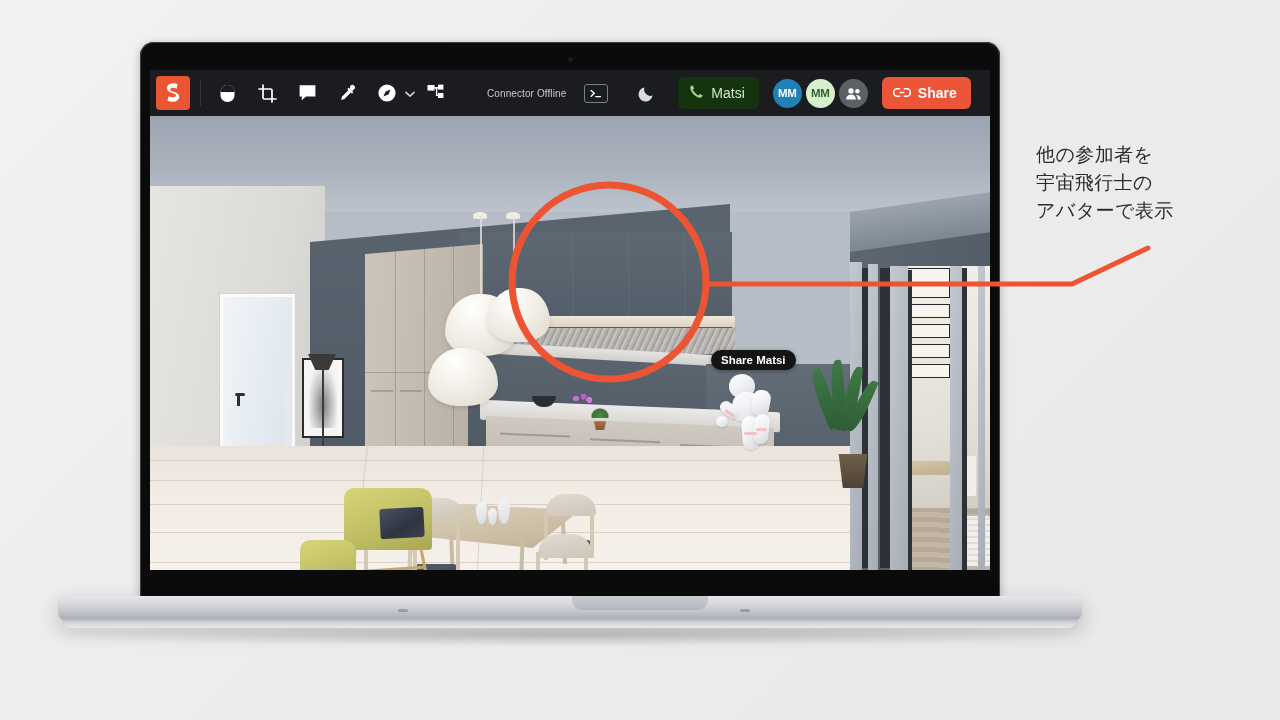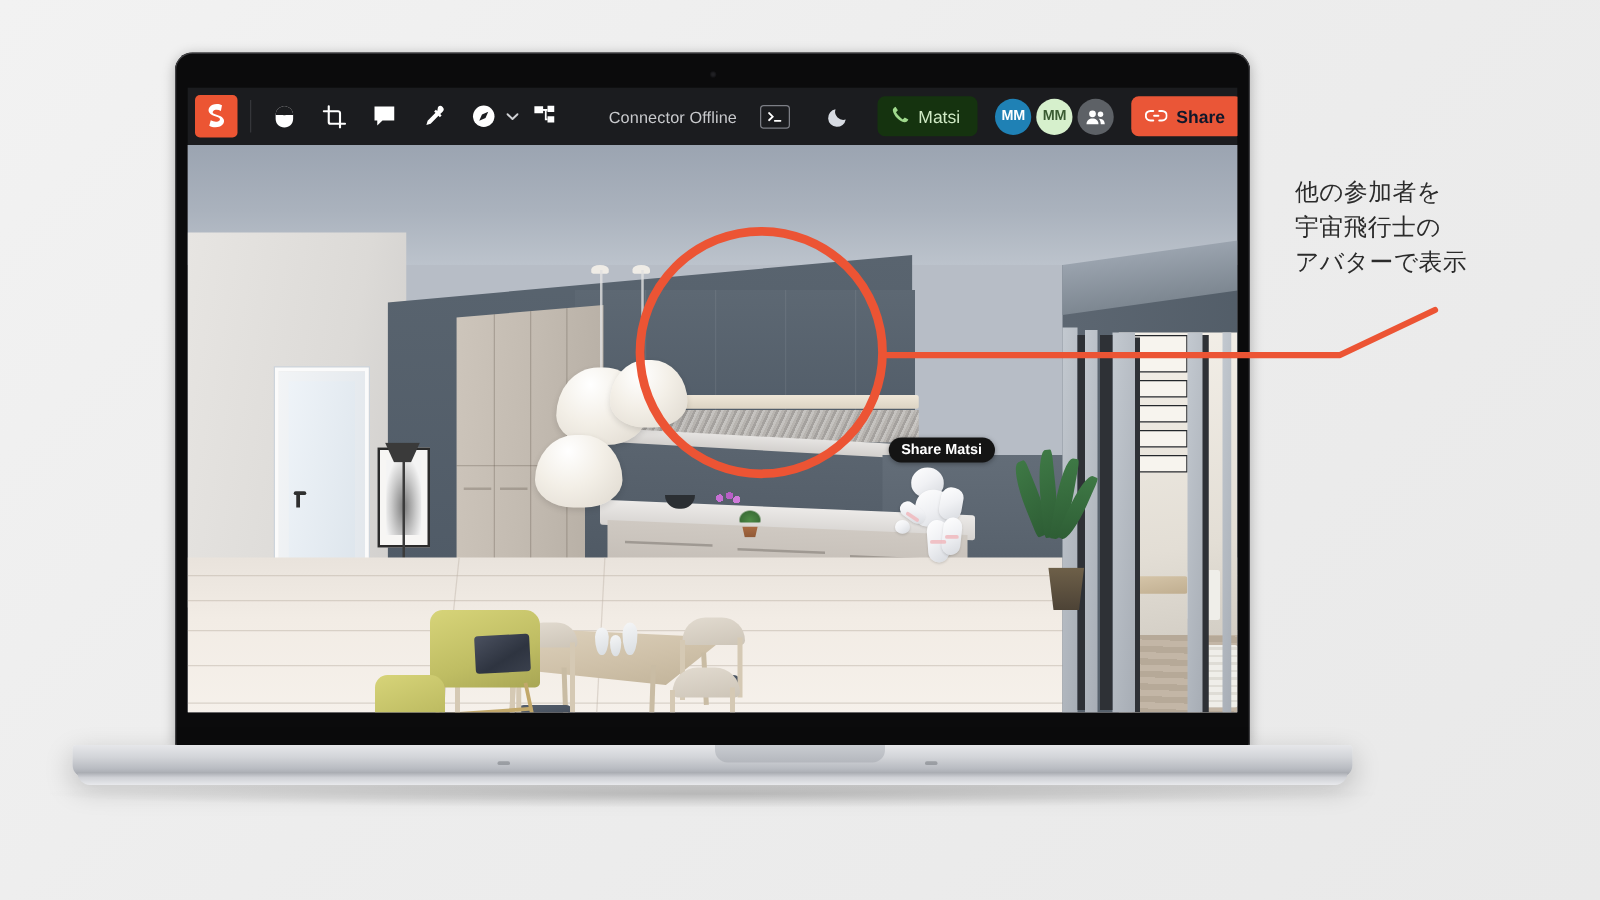--- a/index.html
+++ b/index.html
@@ -93,21 +93,21 @@
   .tb-btn {
     width: 34px; height: 34px; border-radius: 4px;
     display: flex; align-items: center; justify-content: center;
     flex: 0 0 auto; margin: 0 3px;
   }
   .tb-btn svg { display: block; }
   .tb-dd { display: flex; align-items: center; flex: 0 0 auto; }
   .chev { margin-left: -2px; margin-right: 2px; }
 
   .conn-status {
-    color: #c8c9cc; font-size: 13px; margin-left: 30px; margin-right: 18px;
+    color: #c8c9cc; font-size: 10px; margin-left: 30px; margin-right: 18px;
     white-space: nowrap; flex: 0 0 auto; letter-spacing: .1px;
   }
   .term-btn {
     width: 24px; height: 19px; border: 1.5px solid #7c7e85; border-radius: 3px;
     display: flex; align-items: center; justify-content: center; flex: 0 0 auto;
   }
   .moon-btn { margin-left: 22px; margin-right: 14px; }
 
   .join-btn {
     background: #15330f; color: #cfe9c4; border-radius: 6px;
@@ -115,21 +115,21 @@
     display: flex; align-items: center; gap: 7px;
     font-size: 14px; flex: 0 0 auto;
   }
   .avatars { display: flex; align-items: center; margin-left: 14px; gap: 4px; flex: 0 0 auto; }
   .avatar {
     width: 29px; height: 29px; border-radius: 50%;
     display: flex; align-items: center; justify-content: center;
     font-size: 11.5px; font-weight: bold; letter-spacing: -.2px;
   }
   .share-btn {
-    background: #ea5637; color: #0f172a; border-radius: 6px;
+    background: #ea5637; color: #ffffff; border-radius: 6px;
     height: 32px; padding: 0 14px 0 11px; margin-left: 14px;
     display: flex; align-items: center; gap: 7px;
     font-size: 14px; font-weight: bold; flex: 0 0 auto;
   }
 
   
   .viewport {
     position: absolute; left: 0; top: 46px;
     width: 840px; height: 454px;
     overflow: hidden;

